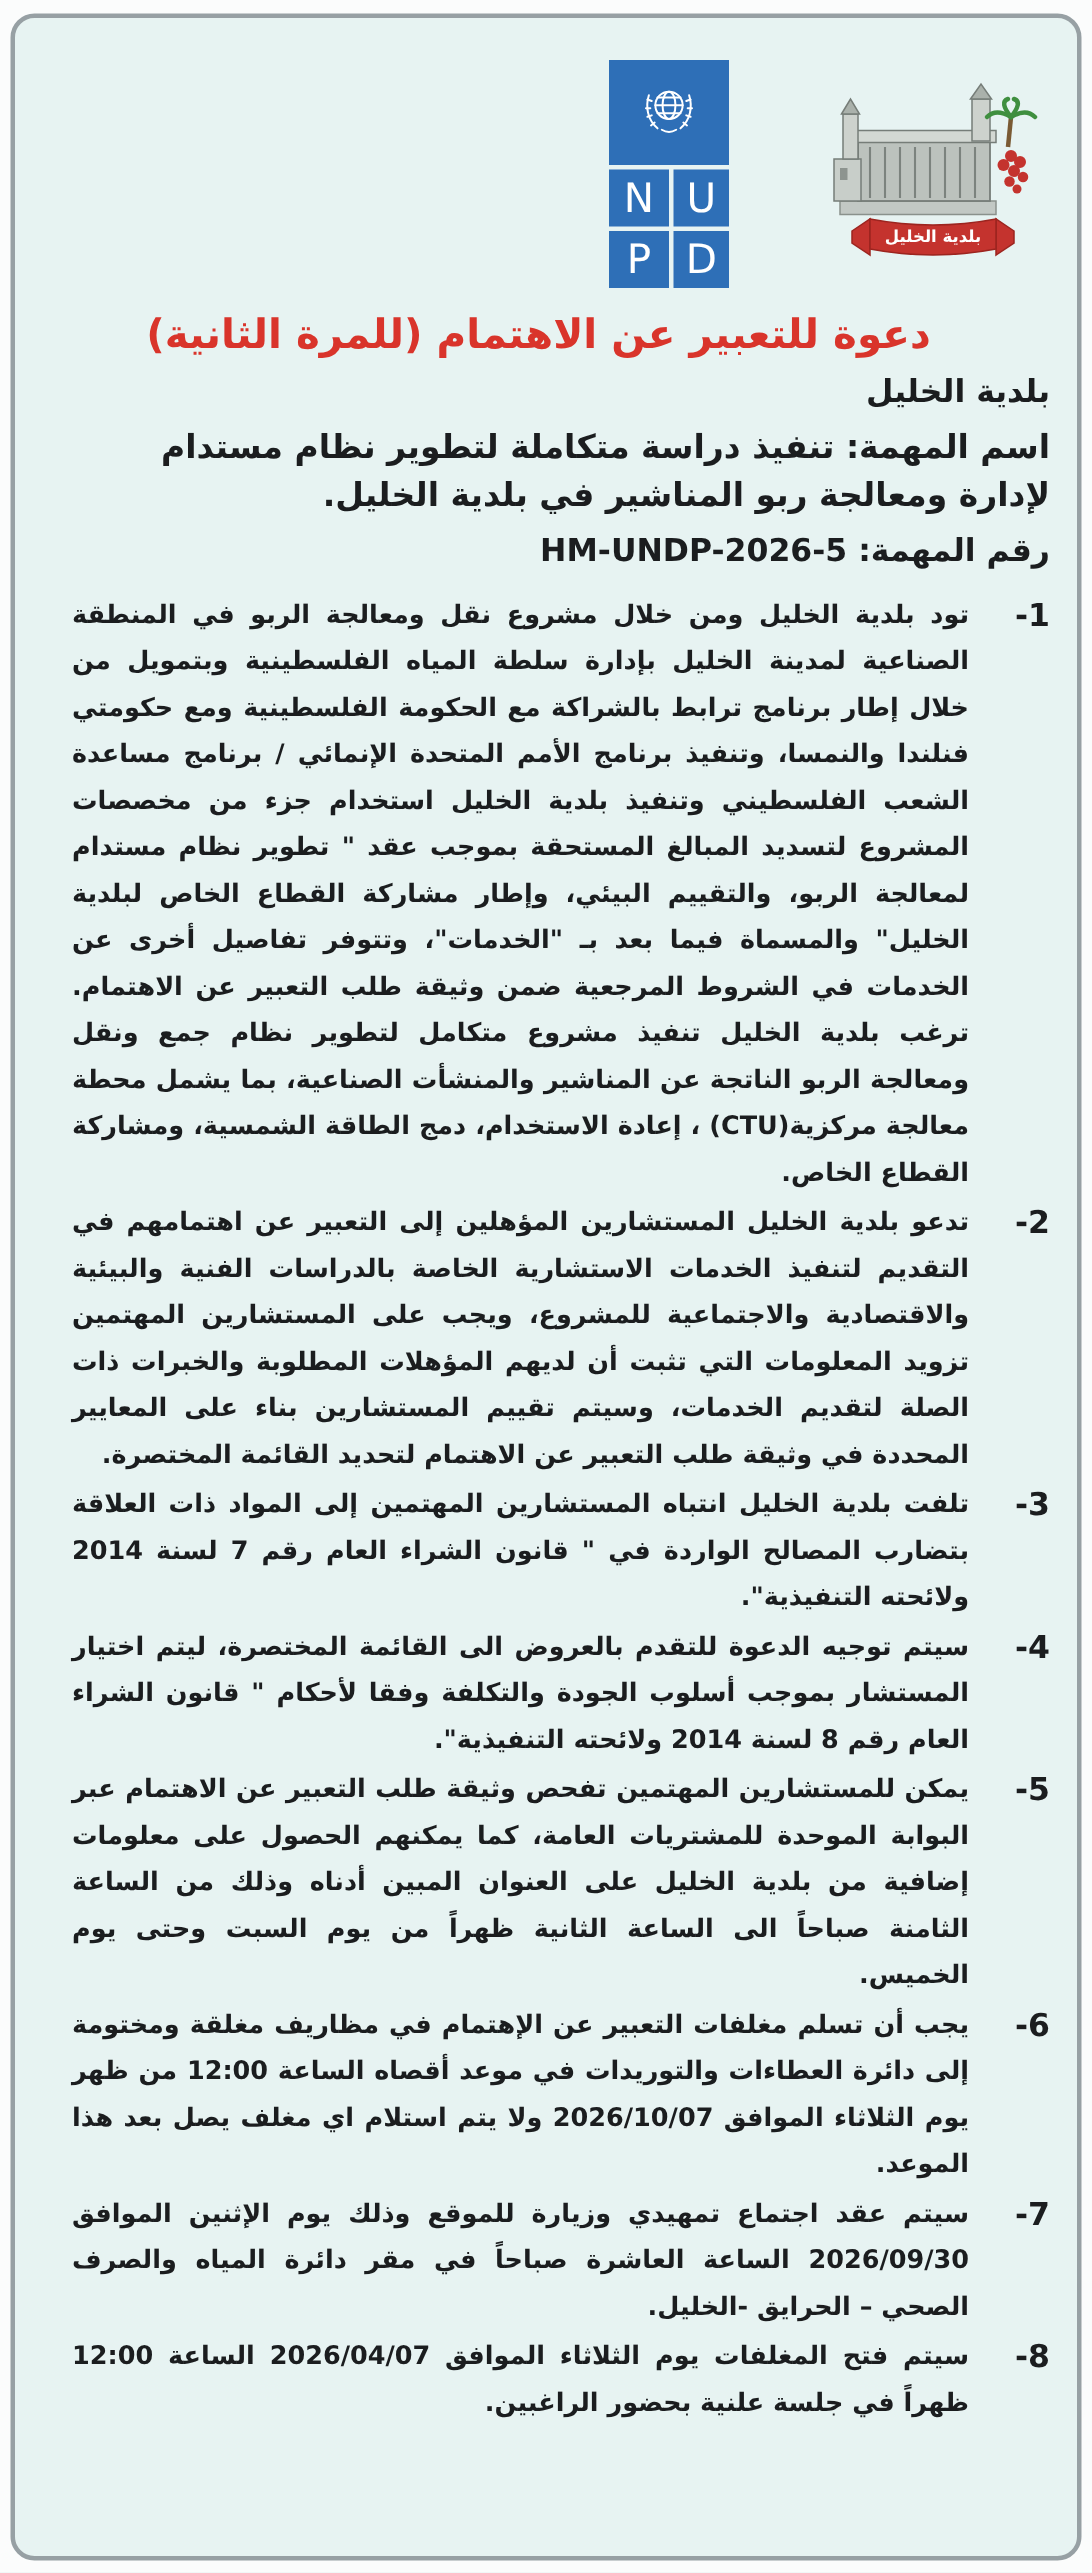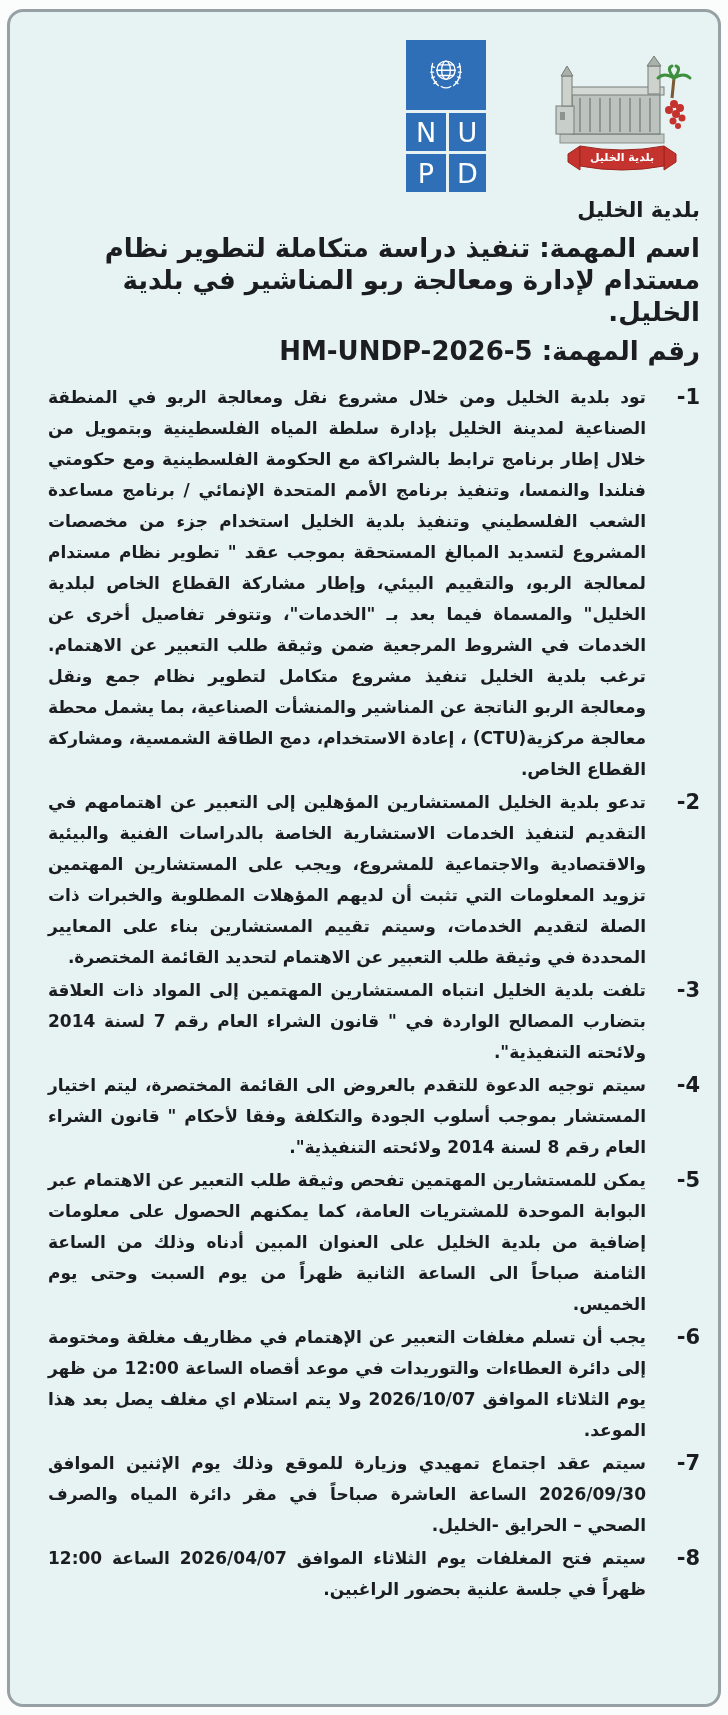--- a/index.html
+++ b/index.html
@@ -25,22 +25,22 @@
   .undp-grid{display:grid;grid-template-columns:37px 40px;grid-auto-rows:38px;gap:3px;}
   .undp-cell{background:#2e6fb7;color:#fff;display:flex;align-items:center;justify-content:center;
              font-size:27px;font-weight:400;direction:ltr;}
   .hebron{position:absolute;right:2px;top:28px;width:152px;height:132px;}
   
   .call-title{
     text-align:center;color:#d9342b;font-weight:700;font-size:27px;
     margin:14px 30px 10px 0;letter-spacing:-0.5px;
   }
   .muni{text-align:right;font-weight:700;font-size:21px;margin-top:4px;}
-  .task-name{text-align:right;font-weight:700;font-size:26px;line-height:32px;margin-top:10px;}
-  .task-number{text-align:right;font-weight:700;font-size:26px;margin-top:8px;}
+  .task-name{text-align:right;font-weight:700;font-size:22px;line-height:32px;margin-top:10px;}
+  .task-number{text-align:right;font-weight:700;font-size:21px;margin-top:8px;}
   
   .items{margin-top:16px;}
   .item{display:flex;gap:12px;margin-bottom:2px;}
   .item .num{
     flex:0 0 42px;direction:ltr;text-align:right;
     font-weight:700;font-size:21px;line-height:31px;color:#1b1d1f;
   }
   .item .txt{
     flex:1;font-weight:700;font-size:17px;line-height:31px;
     text-align:justify;text-justify:inter-word;
@@ -123,20 +123,21 @@
         </g>
 
         <path d="M22 100 L34 92 L34 116 L22 108 Z" fill="#c4332e" stroke="#9c241f" stroke-width="1"></path>
         <path d="M130 100 L118 92 L118 116 L130 108 Z" fill="#c4332e" stroke="#9c241f" stroke-width="1"></path>
         <path d="M34 92 Q76 100 118 92 L118 112 Q76 120 34 112 Z" fill="#c4332e" stroke="#9c241f" stroke-width="1"></path>
         <text x="76" y="107" text-anchor="middle" font-size="11" font-weight="bold" fill="#ffffff">بلدية الخليل</text>
       </svg>
     </div>
   </div>
 
+  <div class="call-title">دعوة للتعبير عن الاهتمام (للمرة الثانية)</div>
   <div class="muni">بلدية الخليل</div>
   <div class="task-name">اسم المهمة: تنفيذ دراسة متكاملة لتطوير نظام مستدام لإدارة ومعالجة ربو المناشير في بلدية الخليل.</div>
   <div class="task-number">رقم المهمة: HM-UNDP-2026-5</div>
 
   <div class="items">
     <div class="item">
         <span class="num">-1</span>
         <div class="txt">تود بلدية الخليل ومن خلال مشروع نقل ومعالجة الربو في المنطقة الصناعية لمدينة الخليل بإدارة سلطة المياه الفلسطينية وبتمويل من خلال إطار برنامج ترابط بالشراكة مع الحكومة الفلسطينية ومع حكومتي فنلندا والنمسا، وتنفيذ برنامج الأمم المتحدة الإنمائي / برنامج مساعدة الشعب الفلسطيني وتنفيذ بلدية الخليل استخدام جزء من مخصصات المشروع لتسديد المبالغ المستحقة بموجب عقد " تطوير نظام مستدام لمعالجة الربو، والتقييم البيئي، وإطار مشاركة القطاع الخاص لبلدية الخليل" والمسماة فيما بعد بـ "الخدمات"، وتتوفر تفاصيل أخرى عن الخدمات في الشروط المرجعية ضمن وثيقة طلب التعبير عن الاهتمام. ترغب بلدية الخليل تنفيذ مشروع متكامل لتطوير نظام جمع ونقل ومعالجة الربو الناتجة عن المناشير والمنشأت الصناعية، بما يشمل محطة معالجة مركزية(CTU) ، إعادة الاستخدام، دمج الطاقة الشمسية، ومشاركة القطاع الخاص.</div>
       </div>
     <div class="item">

